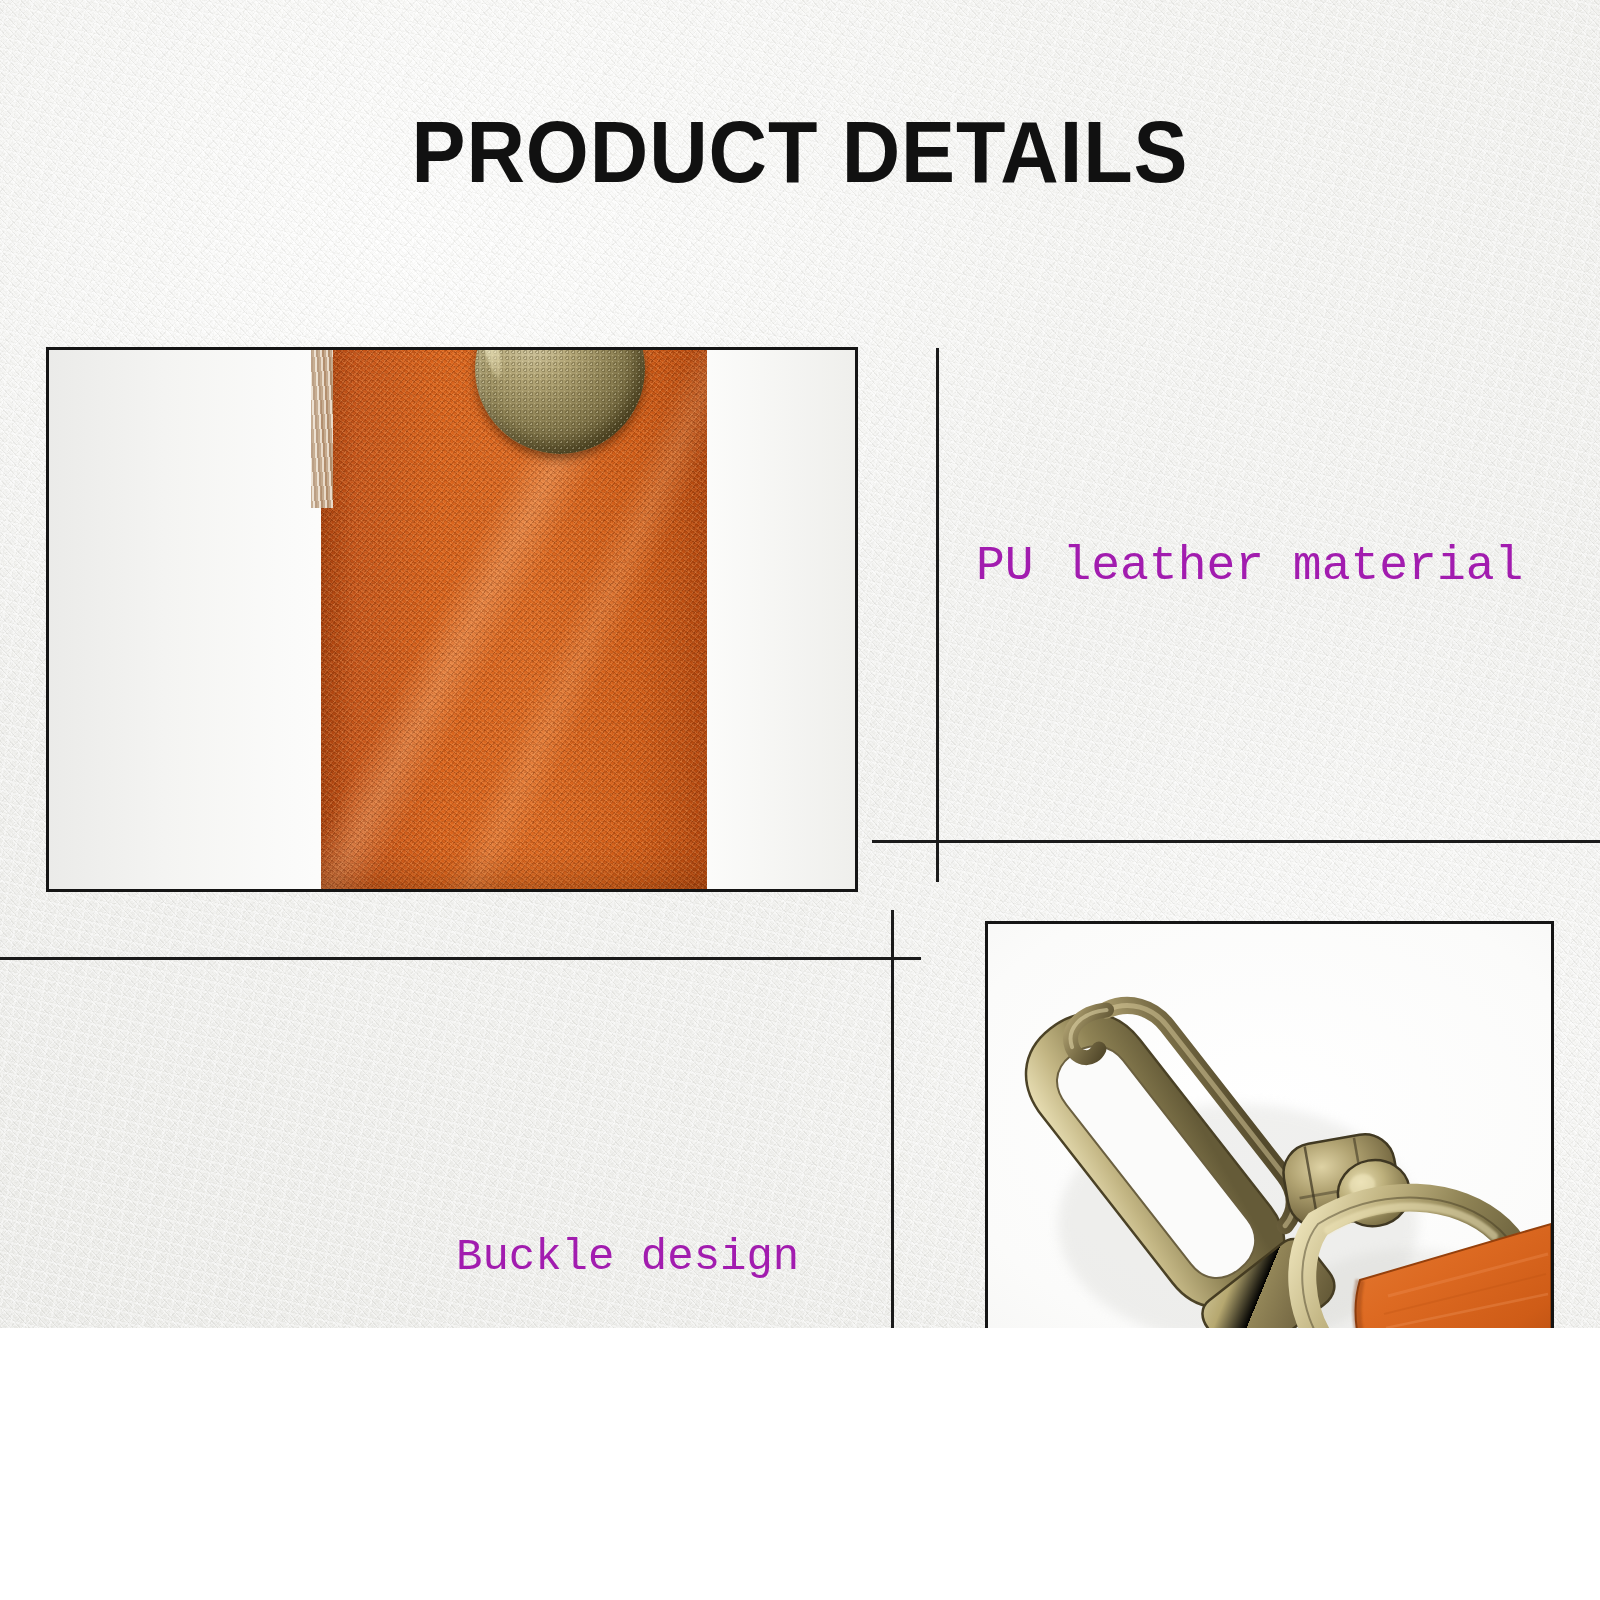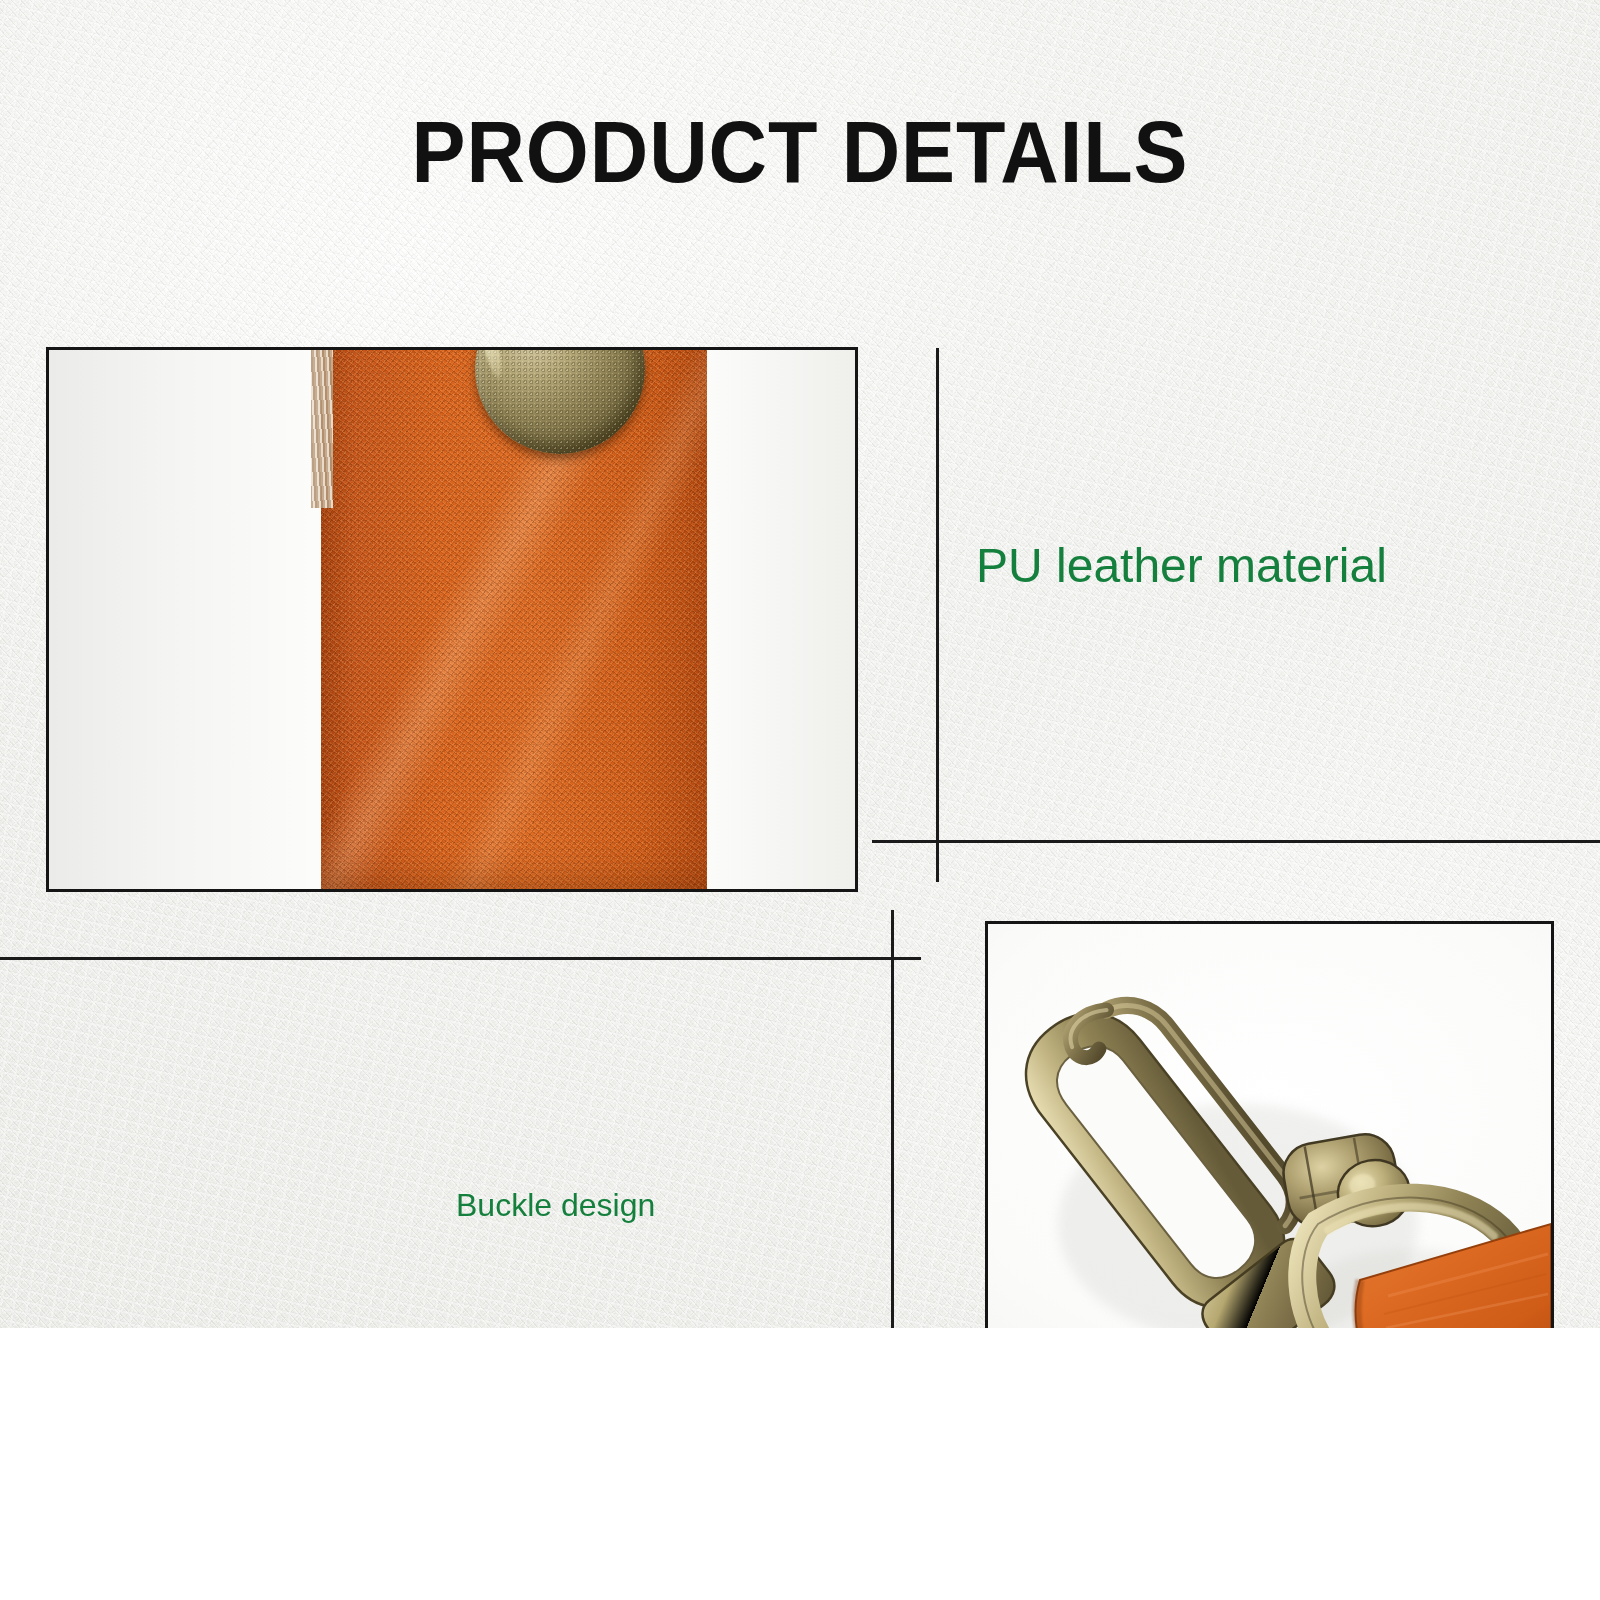--- a/index.html
+++ b/index.html
@@ -221,27 +221,27 @@
         rgba(0,0,0,0) 2px, rgba(0,0,0,0) 4px);
     background-size: 6px 6px;
   }
 
   
   #photo-buckle { left: 985px; top: 921px; width: 563px; height: 545px; }
 
   
   .label {
     position: absolute;
-    color: #15803d;
-    font-family: Liberation Sans, sans-serif;
+    color: #a21caf;
+    font-family: Liberation Mono, monospace;
     font-weight: 400;
     white-space: nowrap;
   }
   #label-leather { left: 976px; top: 537px; font-size: 48px; line-height: 58px; }
-  #label-buckle  { left: 456px; top: 1176px; font-size: 32px; line-height: 58px; }
+  #label-buckle  { left: 456px; top: 1228px; font-size: 44px; line-height: 58px; }
 </style>
 </head>
 <body>
 
 <div id="page">
 
   <div class="bg-base"></div>
   <div class="bg-grain-a"></div>
   <div class="bg-grain-b"></div>
   <div class="bg-grain-c"></div>

